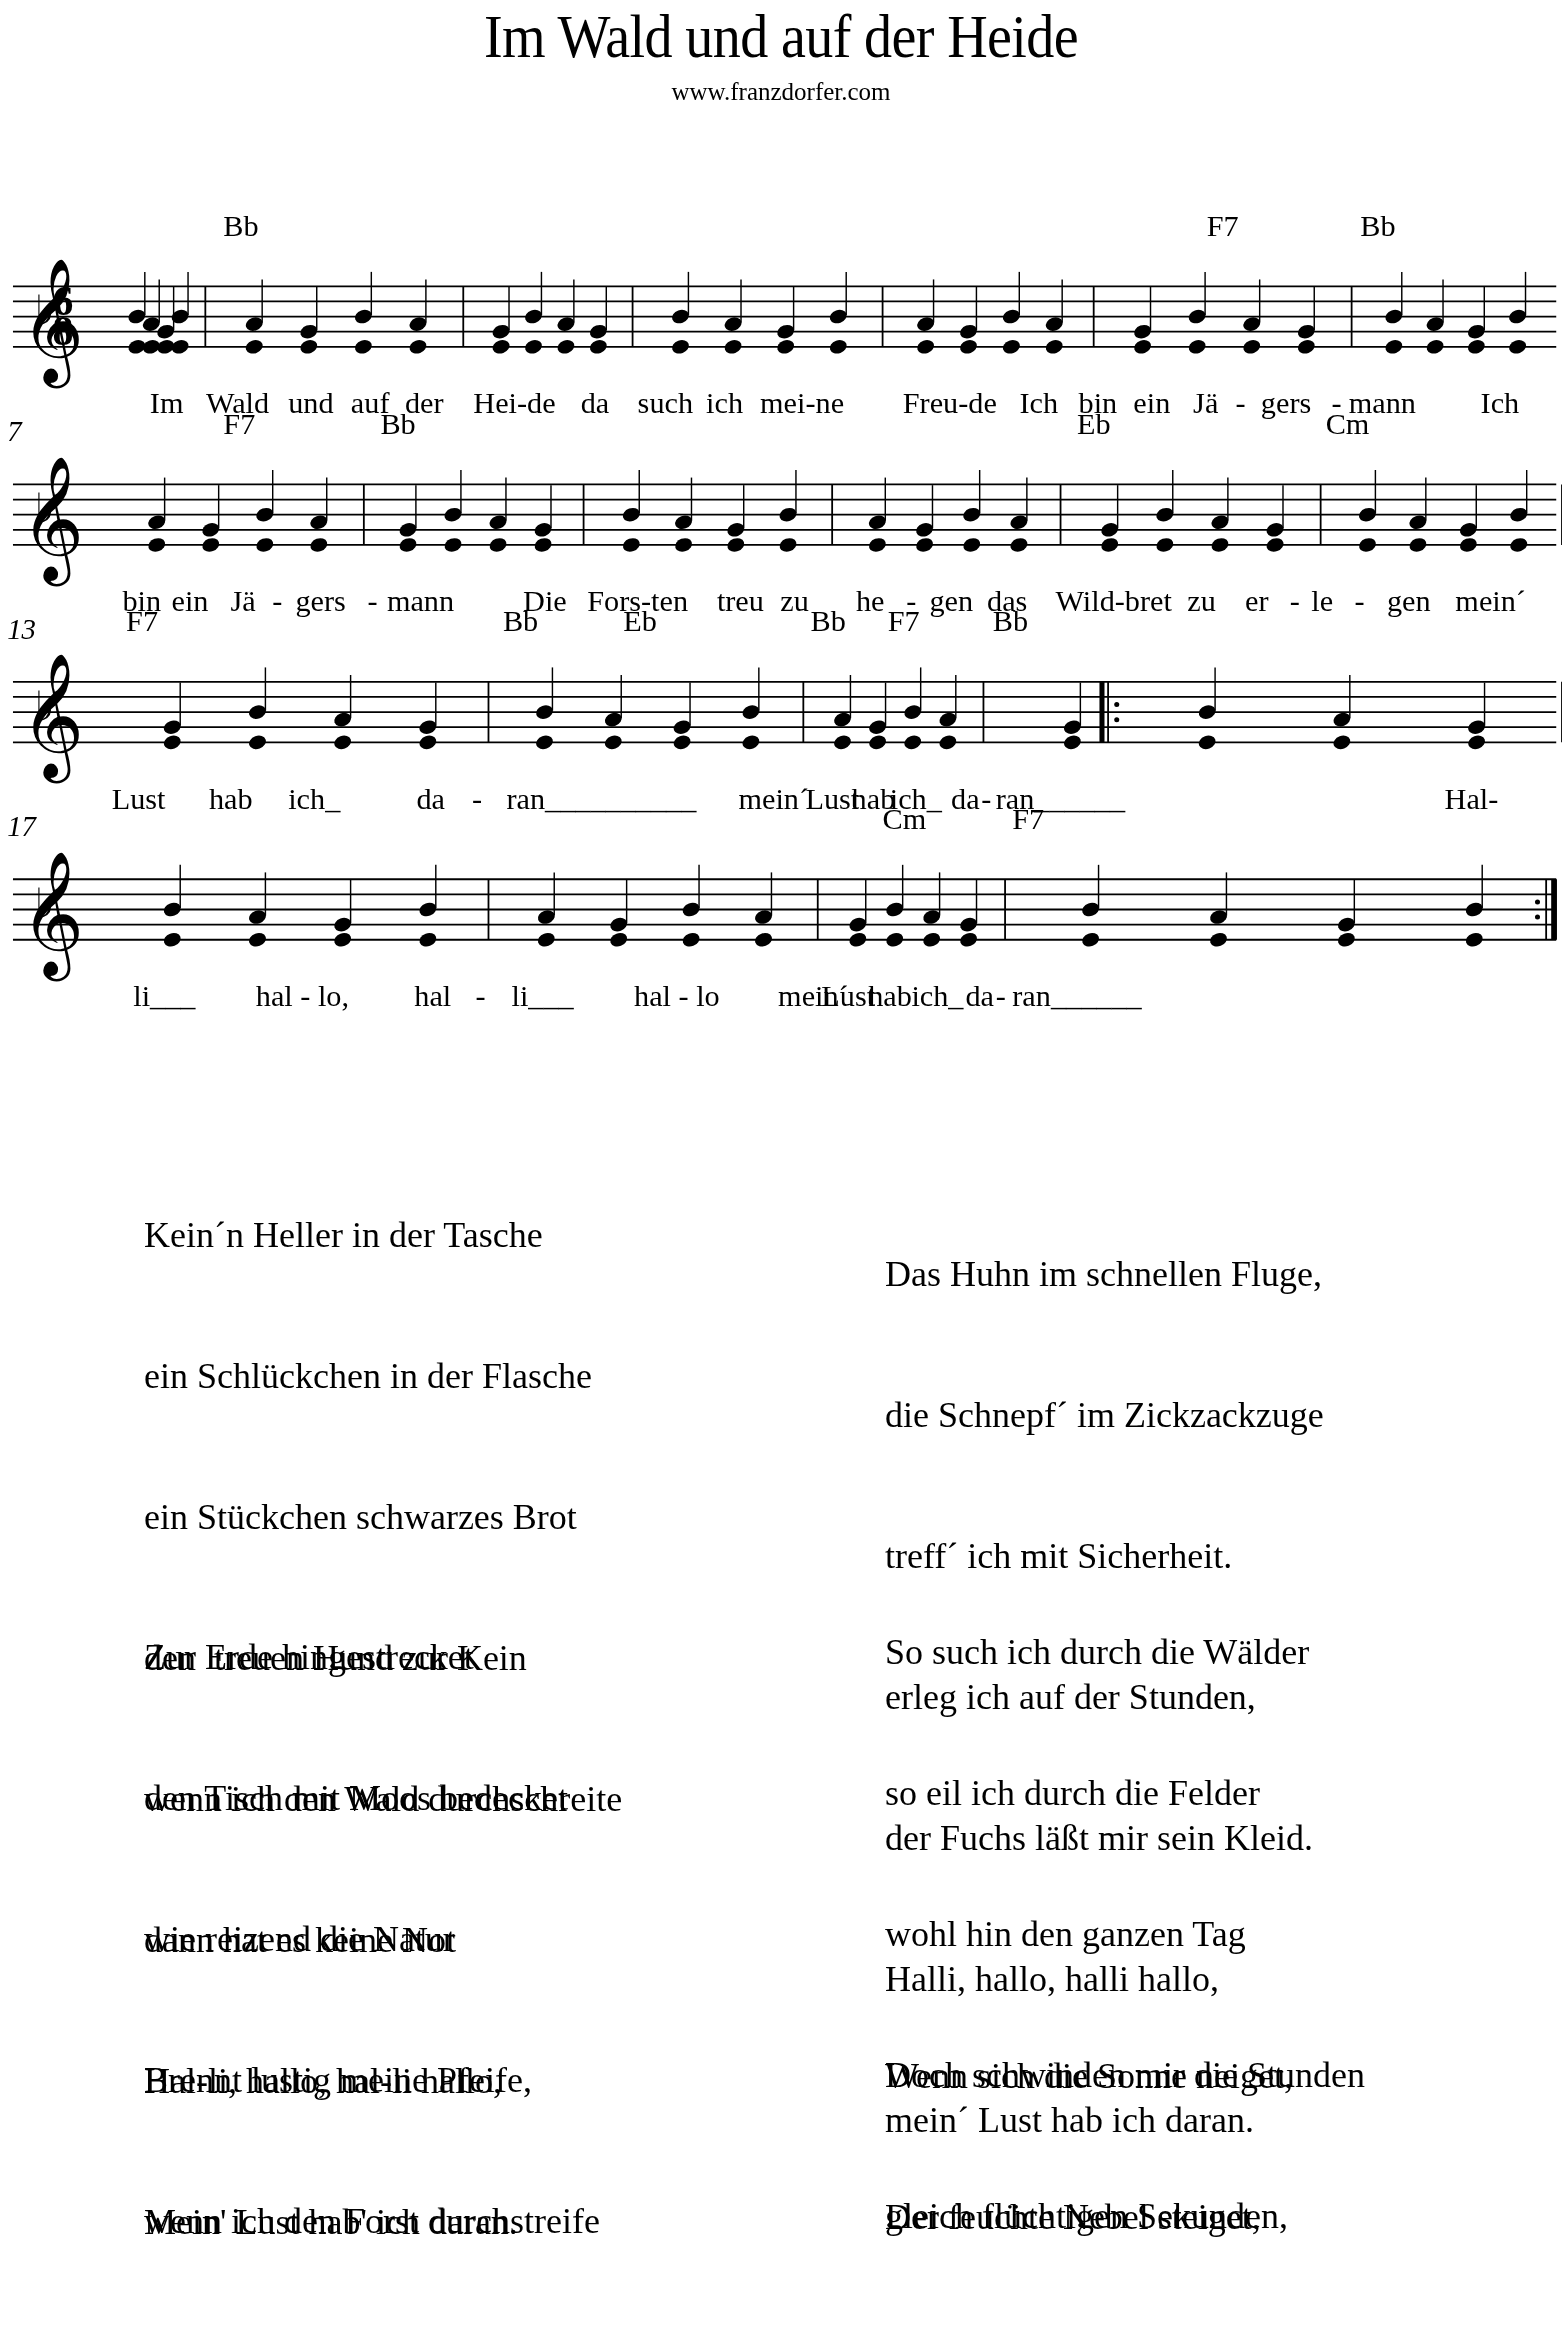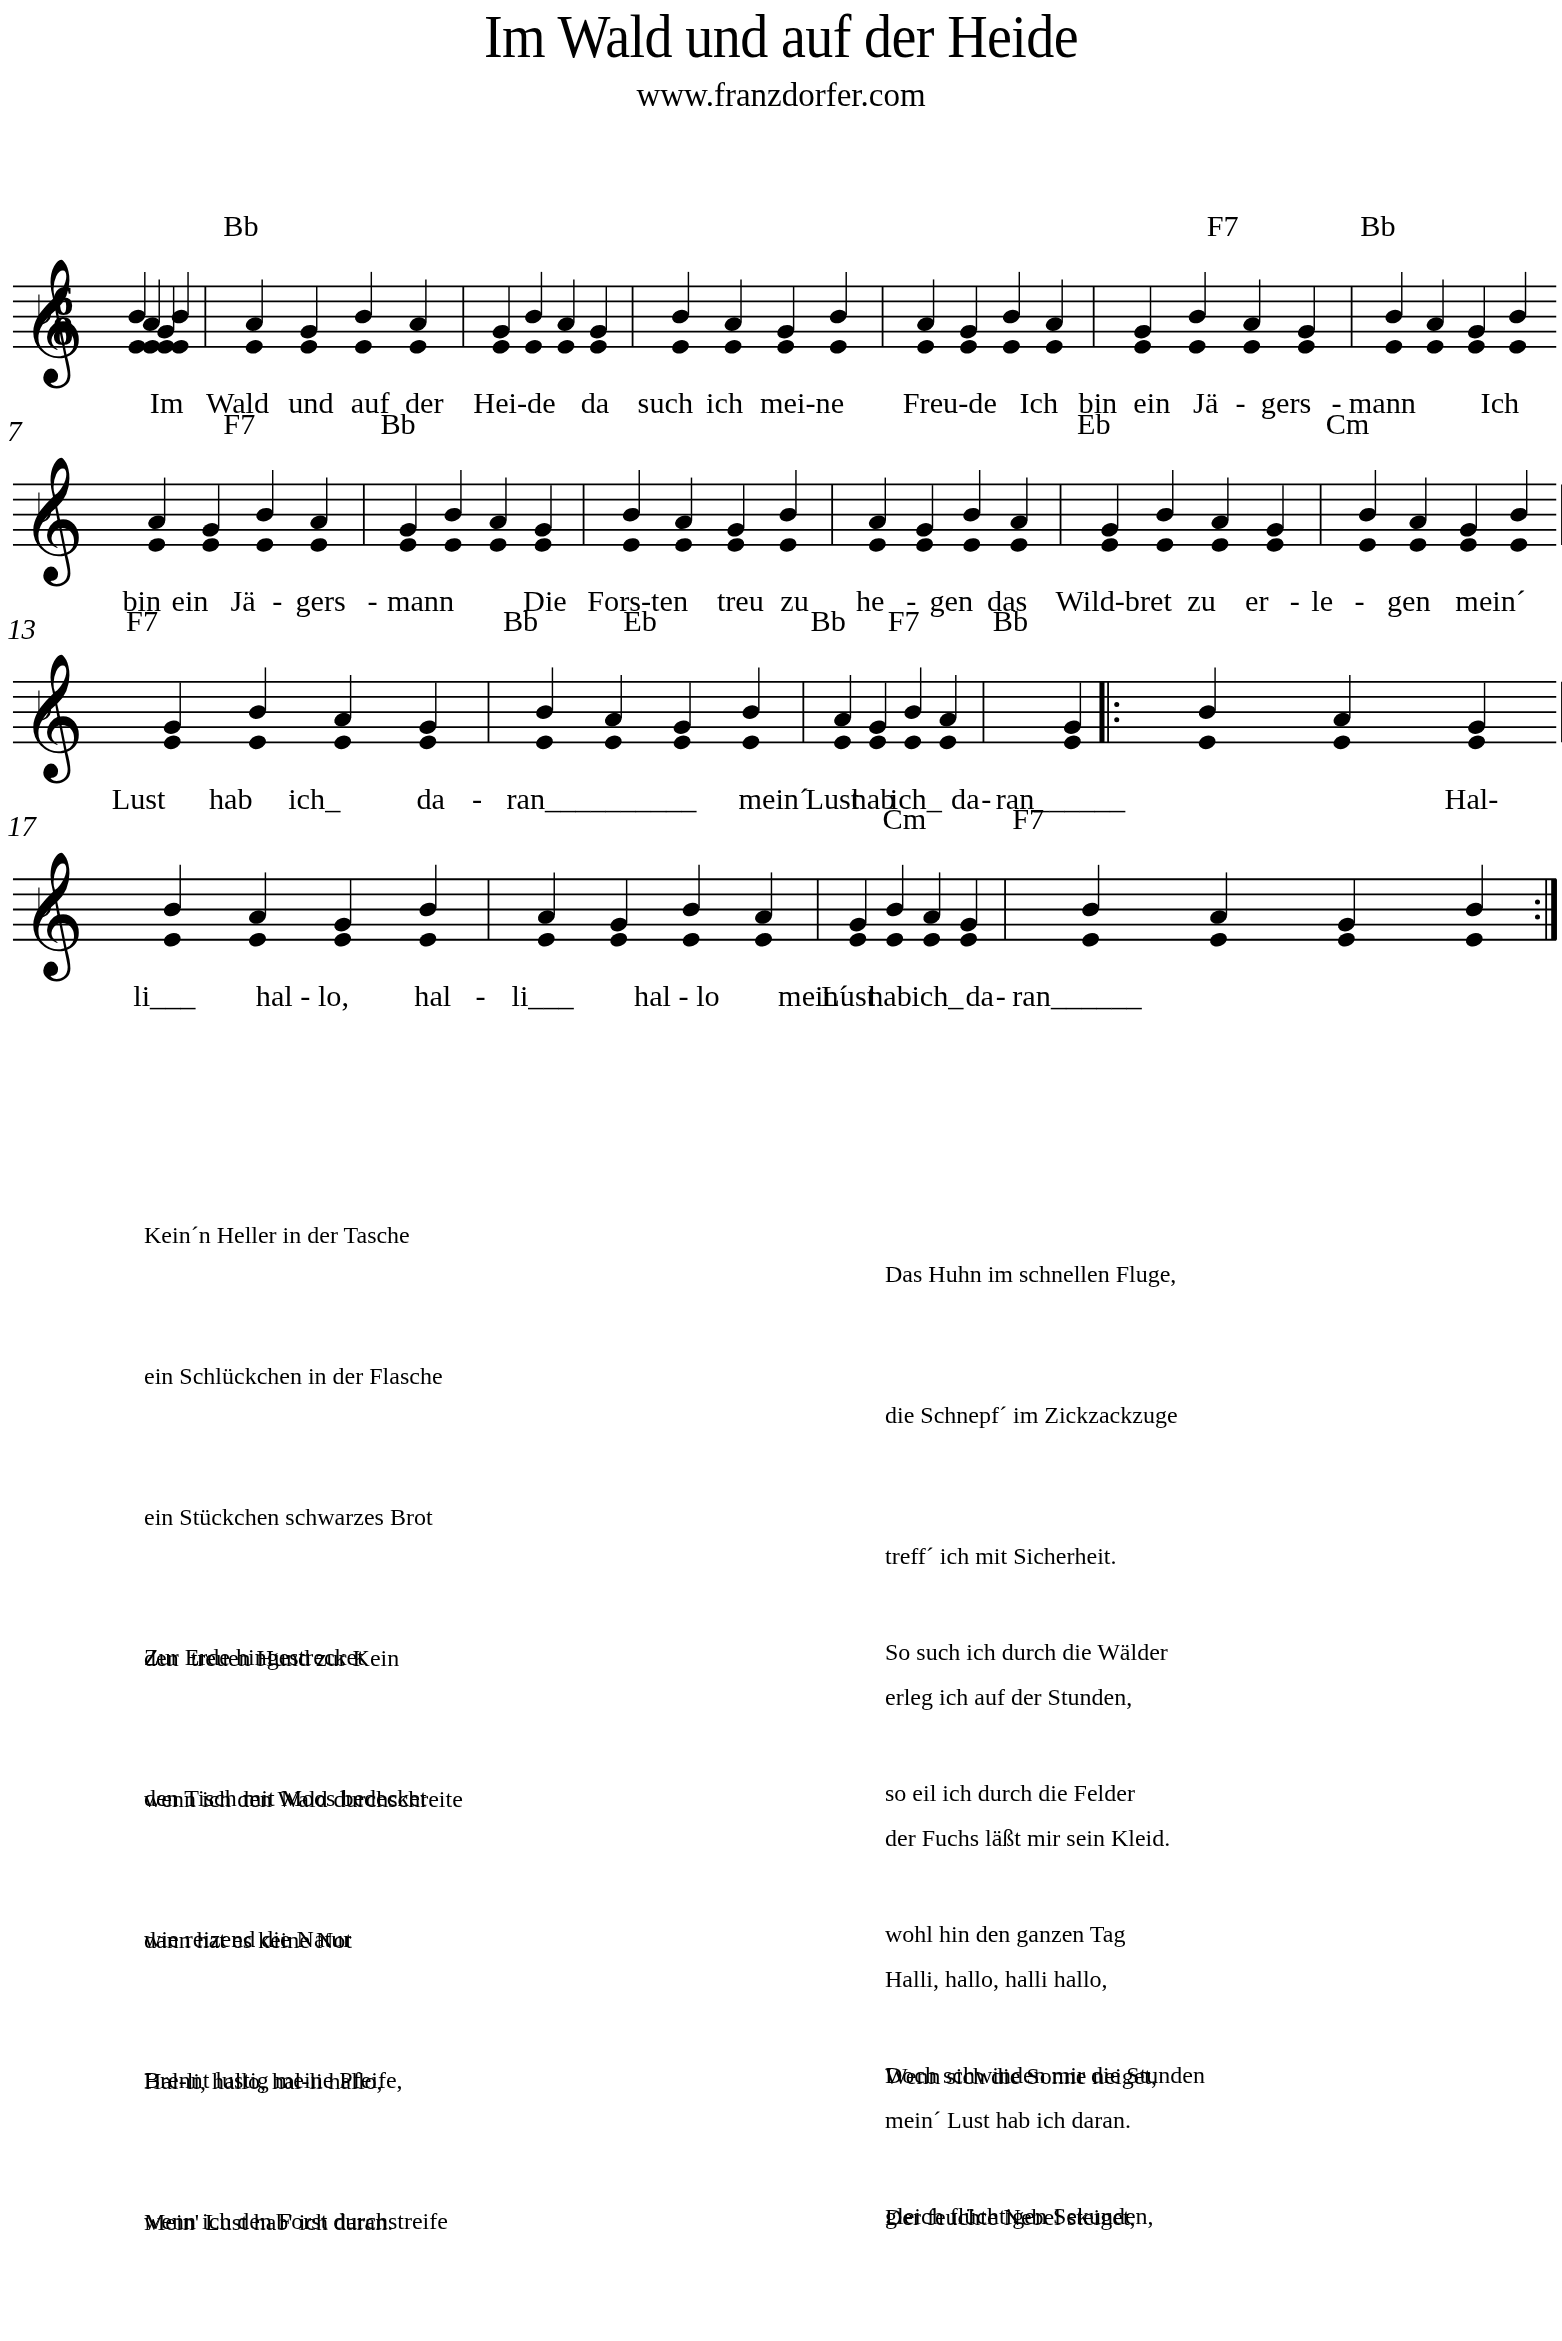--- a/index.html
+++ b/index.html
@@ -1,23 +1,23 @@
 <!DOCTYPE html>
 <html style="font-size:11.5px"><head>
 <meta charset="utf-8">
 <style>
   html, body { margin: 0; padding: 0; background: #ffffff; }
   body { width: 1562px; height: 2342px; position: relative; overflow: hidden;
          font-family: "Liberation Serif", "DejaVu Serif", serif; color: #000; }
   .title { position: absolute; left: 0; width: 1562px; top: 5.8px; text-align: center;
            font-size: 61px; line-height: 1; letter-spacing: -0.7px; transform: scaleX(0.92); }
   .url { position: absolute; left: 0; width: 1562px; top: 79px; text-align: center;
-         font-size: 33px; line-height: 1; }
+         font-size: 25px; line-height: 1; }
   #score { position: absolute; left: 0; top: 0; }
-  .verse { position: absolute; font-size: 24px; line-height: 47px; white-space: pre; }
+  .verse { position: absolute; font-size: 36px; line-height: 47px; white-space: pre; }
   .verse div { height: 47px; }
 </style>
 </head>
 <body>
 
 <div class="title">Im Wald und auf der Heide</div>
 <div class="url">www.franzdorfer.com</div>
 
 <svg id="score" width="1562" height="1038" viewBox="0 0 2168 1440" xmlns="http://www.w3.org/2000/svg">
     <g>

